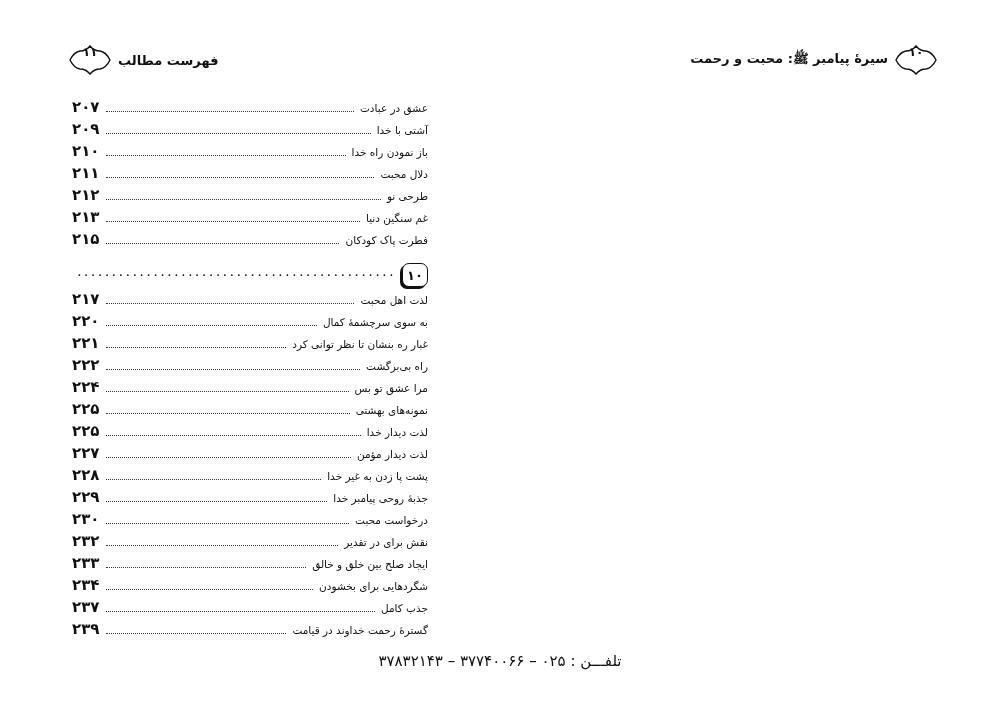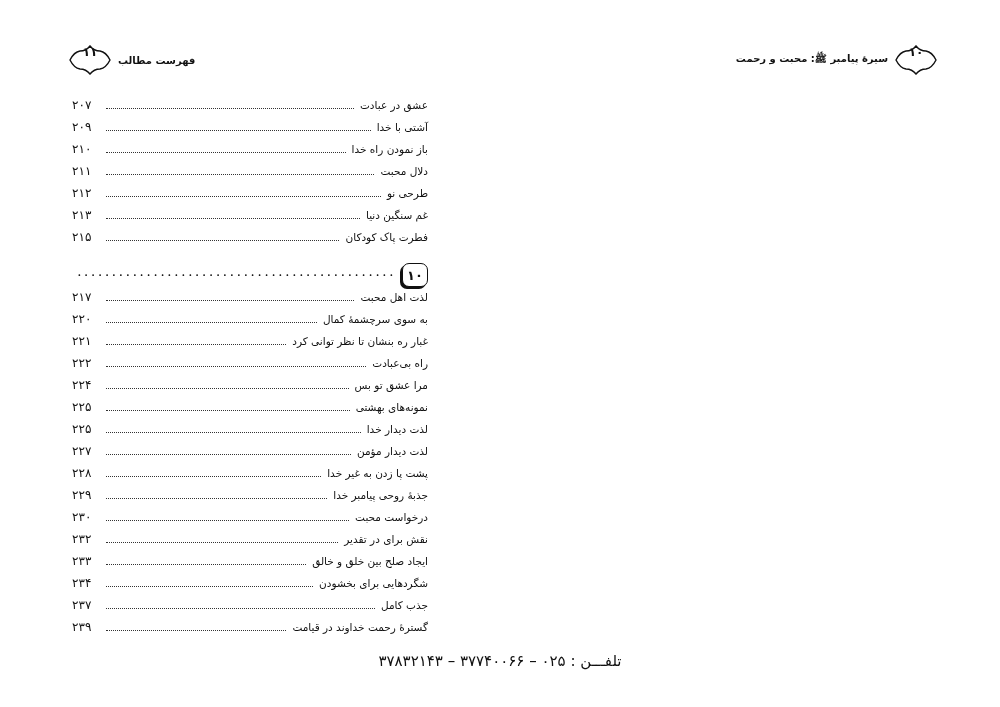--- a/index.html
+++ b/index.html
@@ -10,21 +10,21 @@
   .page { position:absolute; top:0; height:707px; }
   .page-left { left:0; width:500px; }
   .page-right { left:500px; width:500px; }
 
   .header {
     position:absolute; top:45px; display:flex; align-items:center; direction:rtl;
     gap:6px;
   }
   .header-left { left:68px; }
   .header-right { right:62px; }
-  .header-title { font-size:10px; font-weight:bold; white-space:nowrap; }
+  .header-title { font-size:13px; font-weight:bold; white-space:nowrap; }
   .pn-badge { width:44px; height:30px; position:relative; }
   .pn-badge svg { position:absolute; left:0; top:0; }
   .pn-badge span {
     position:absolute; left:0; right:0; top:0; text-align:center; font-size:12px; font-weight:bold;
   }
 
   .toc {
     position:absolute; direction:rtl;
   }
   .toc-left { left:72px; width:356px; top:98px; }
@@ -43,21 +43,21 @@
   }
   .chap-dots::before { content:"• • • • • • • • • • • • • • • • • • • • • • • • • • • • • • • • • • • • • • • • • • • • • •"; font-size:5px; letter-spacing:1px; }
 
   .row {
     display:flex; direction:rtl; align-items:baseline; height:22px; font-size:10.5px;
   }
   .row .title { white-space:nowrap; }
   .row .leader {
     flex:1; border-bottom:1.5px dotted #333; margin:0 6px 3px 6px; height:1px;
   }
-  .row .num { font-weight:normal; font-size:12px; width:28px; text-align:left; flex:none; }
+  .row .num { font-weight:bold; font-size:15px; width:28px; text-align:left; flex:none; }
 
   .footer {
     position:absolute; left:0; right:0; top:652px; text-align:center;
   }
   .footer-phone {
     direction:rtl; font-size:15px; letter-spacing:1px; white-space:nowrap;text-align:center;
   }
   .footer-url {
     font-size:19px; font-weight:bold; letter-spacing:3px; margin-top:2px;
     font-family: "Liberation Sans", sans-serif;
@@ -128,21 +128,21 @@
           <span class="title">به سوی سرچشمۀ کمال</span>
           <span class="leader"></span>
           <span class="num">۲۲۰</span>
         </div>
         <div class="row">
           <span class="title">غبار ره بنشان تا نظر توانی کرد</span>
           <span class="leader"></span>
           <span class="num">۲۲۱</span>
         </div>
         <div class="row">
-          <span class="title">راه بی‌عبادت</span>
+          <span class="title">راه بی‌برگشت</span>
           <span class="leader"></span>
           <span class="num">۲۲۲</span>
         </div>
         <div class="row">
           <span class="title">مرا عشق تو بس</span>
           <span class="leader"></span>
           <span class="num">۲۲۴</span>
         </div>
         <div class="row">
           <span class="title">نمونه‌های بهشتی</span>

